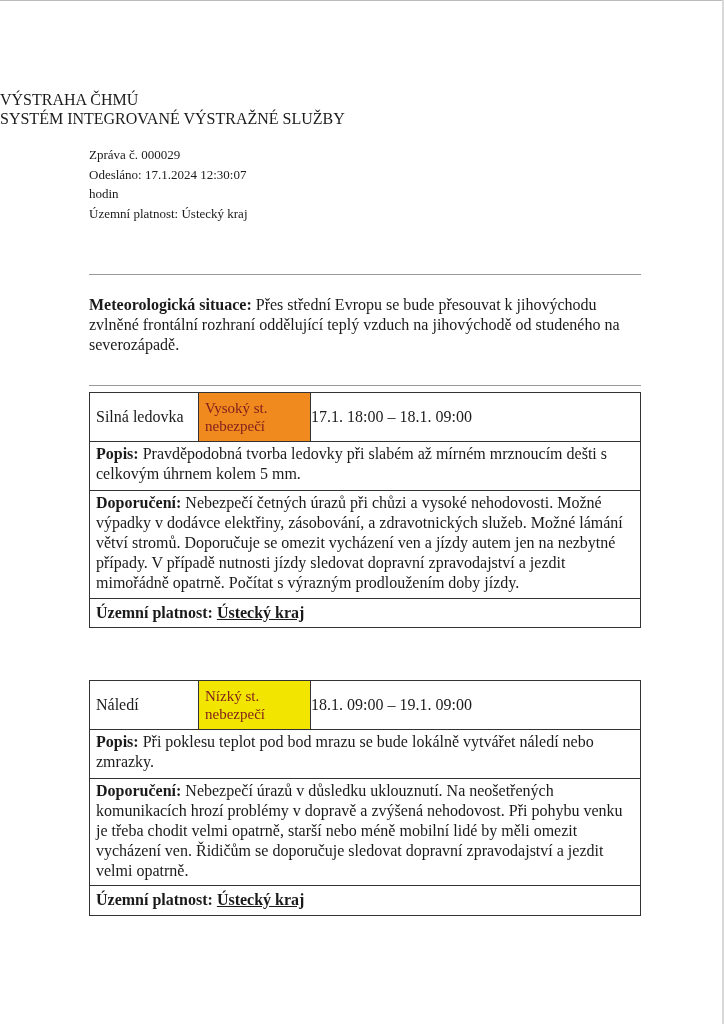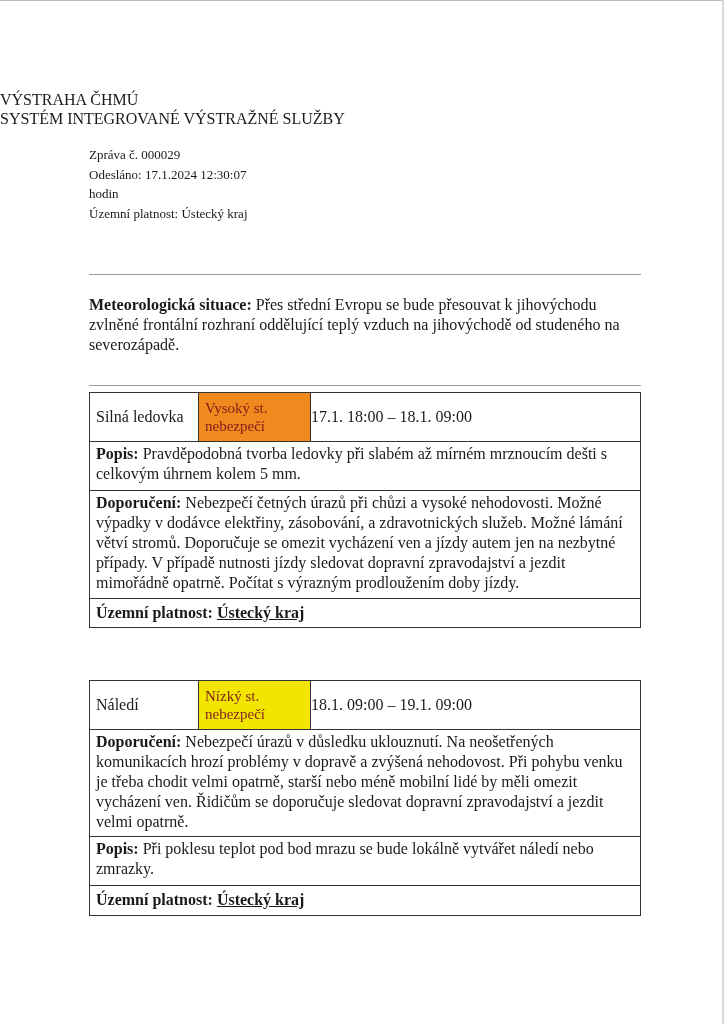--- a/index.html
+++ b/index.html
@@ -74,22 +74,22 @@
     <b>Územní platnost:</b> <u>Ústecký kraj</u>
   </div>
 </div>
 
 <div class="warn warn2">
   <div class="head-row">
     <div class="c1">Náledí</div>
     <div class="c2" style="background:#F2E600;">Nízký st. nebezpečí</div>
     <div class="c3">18.1. 09:00 – 19.1. 09:00</div>
   </div>
+  <div class="sec popis">
+    <b>Popis:</b><span> Při poklesu teplot pod bod mrazu se bude lokálně vytvářet náledí nebo zmrazky.</span>
+  </div>
   <div class="sec dop2">
     <b>Doporučení:</b><span> Nebezpečí úrazů v důsledku uklouznutí. Na neošetřených komunikacích hrozí problémy v dopravě a zvýšená nehodovost. Při pohybu venku je třeba chodit velmi opatrně, starší nebo méně mobilní lidé by měli omezit vycházení ven. Řidičům se doporučuje sledovat dopravní zpravodajství a jezdit velmi opatrně.</span>
-  </div>
-  <div class="sec popis">
-    <b>Popis:</b><span> Při poklesu teplot pod bod mrazu se bude lokálně vytvářet náledí nebo zmrazky.</span>
   </div>
   <div class="sec last">
     <b>Územní platnost:</b> <u>Ústecký kraj</u>
   </div>
 </div>
 
 </body></html>

